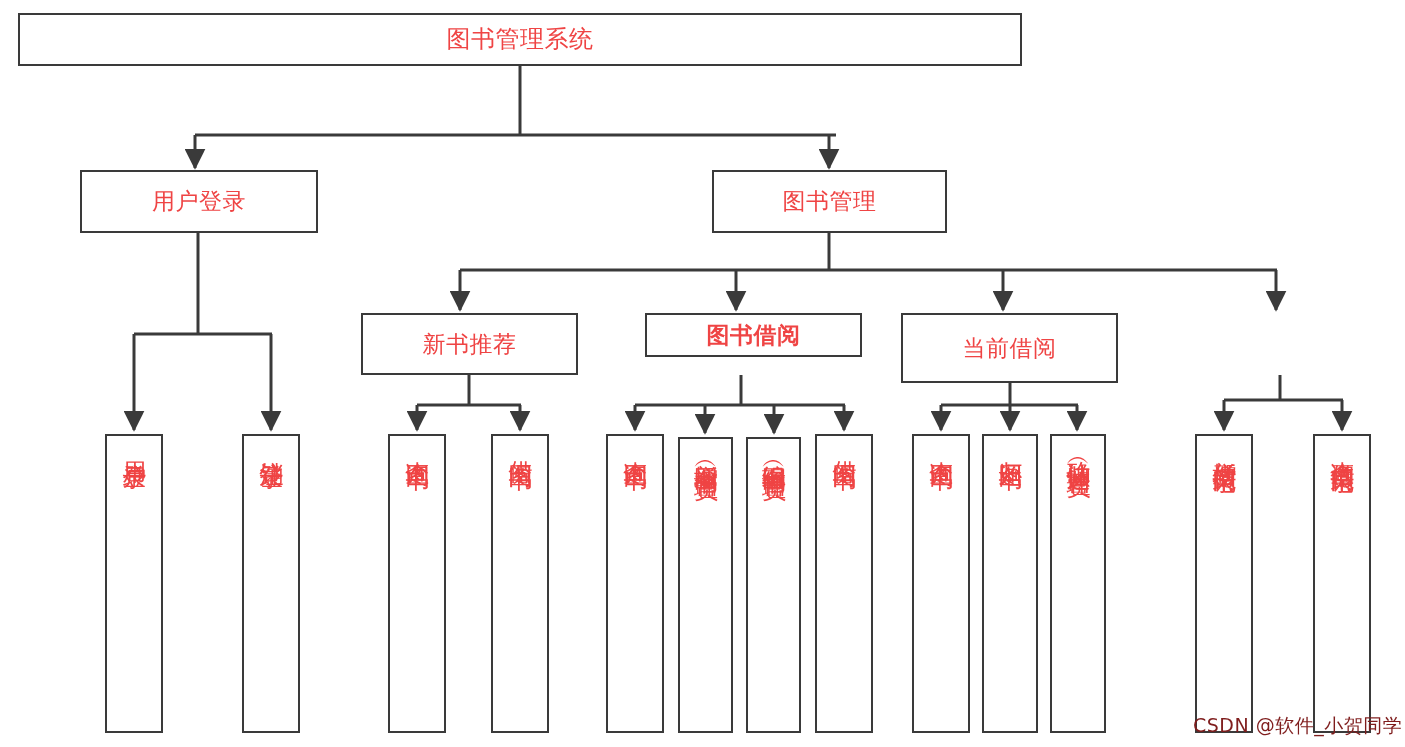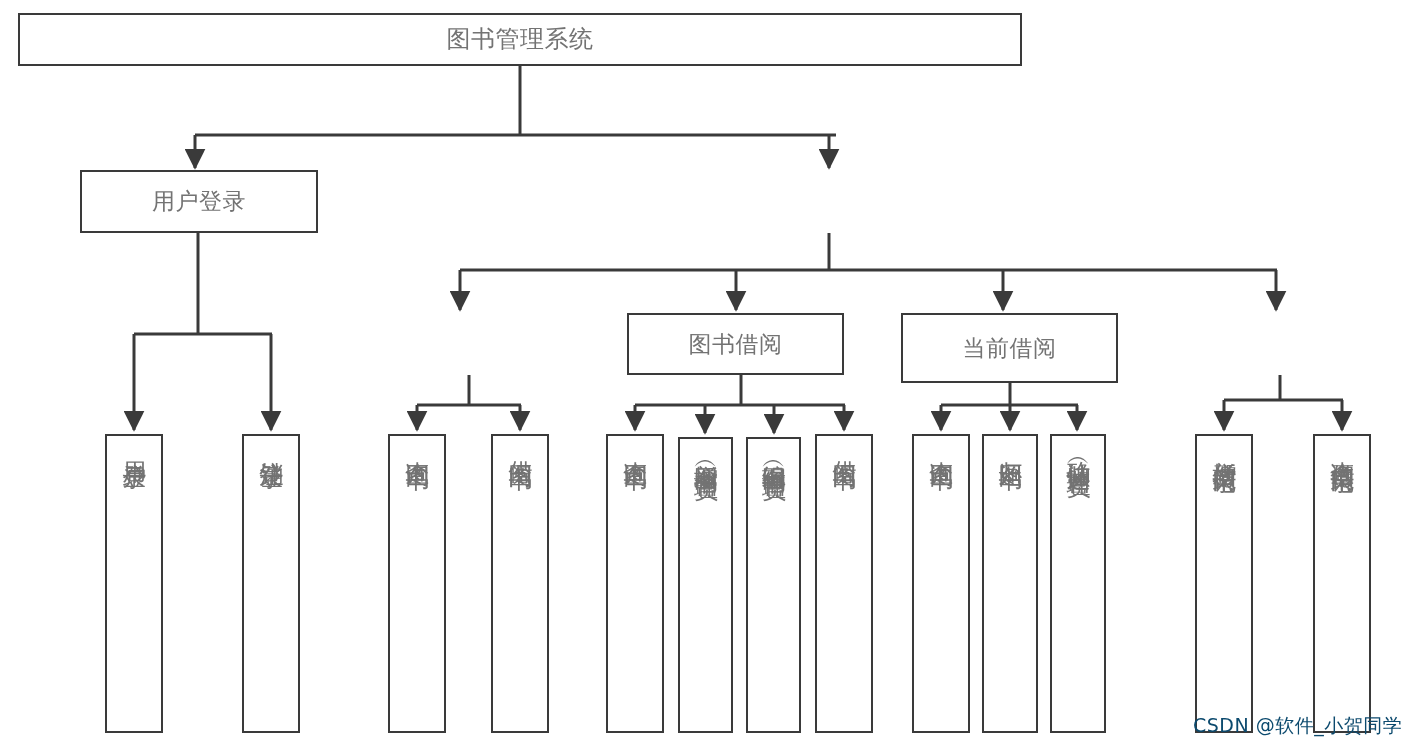--- a/index.html
+++ b/index.html
@@ -31,21 +31,21 @@
     box-sizing: border-box;
     background: #ffffff;
     border: 2.5px solid #3a3a3a;
     display: flex;
     align-items: center;
     justify-content: center;
     z-index: 2;
   }
   .node .label {
     display: block;
-    color: #737373;
+    color: #ef4444;
     white-space: nowrap;
     line-height: 1.06;
     letter-spacing: 0.5px;
   }
   
   .node.horiz .label {
     font-size: 23px;
   }
   .node.root .label {
     font-size: 24px;
@@ -58,21 +58,21 @@
   }
   .node.leaf .label {
     font-size: 24px;
     writing-mode: vertical-rl;
     text-orientation: upright;
     letter-spacing: 2px;
     line-height: 1.12;
   }
   .watermark {
     position: absolute;
-    color: #0c4a6e;
+    color: #7f1d1d;
     font-size: 19px;
     white-space: nowrap;
     z-index: 5;
     letter-spacing: 0.5px;
   }
 </style>
 </head>
 <body>
 
 <div id="canvas">
@@ -131,23 +131,29 @@
   </svg>
 
   <div class="node horiz root" style="left:18px; top:13px; width:1004px; height:53px;">
     <span class="label">图书管理系统</span>
   </div>
 
   <div class="node horiz" style="left:80px; top:170px; width:238px; height:63px;">
     <span class="label">用户登录</span>
   </div>
 
-
-
-  <div class="node horiz" style="left:627px; top:313px; width:217px; height:62px;">
+  <div class="node horiz" style="left:712px; top:170px; width:235px; height:63px;">
+    <span class="label">图书管理</span>
+  </div>
+
+  <div class="node horiz" style="left:361px; top:313px; width:217px; height:62px;">
+    <span class="label">新书推荐</span>
+  </div>
+
+  <div class="node horiz" style="left:645px; top:313px; width:217px; height:44px;font-weight:bold;">
     <span class="label">图书借阅</span>
   </div>
 
   <div class="node horiz" style="left:901px; top:313px; width:217px; height:70px;">
     <span class="label">当前借阅</span>
   </div>
 
 
   <div class="node leaf" style="left:105px; top:434px; width:58px; height:299px;">
     <span class="label">用户登录</span>

